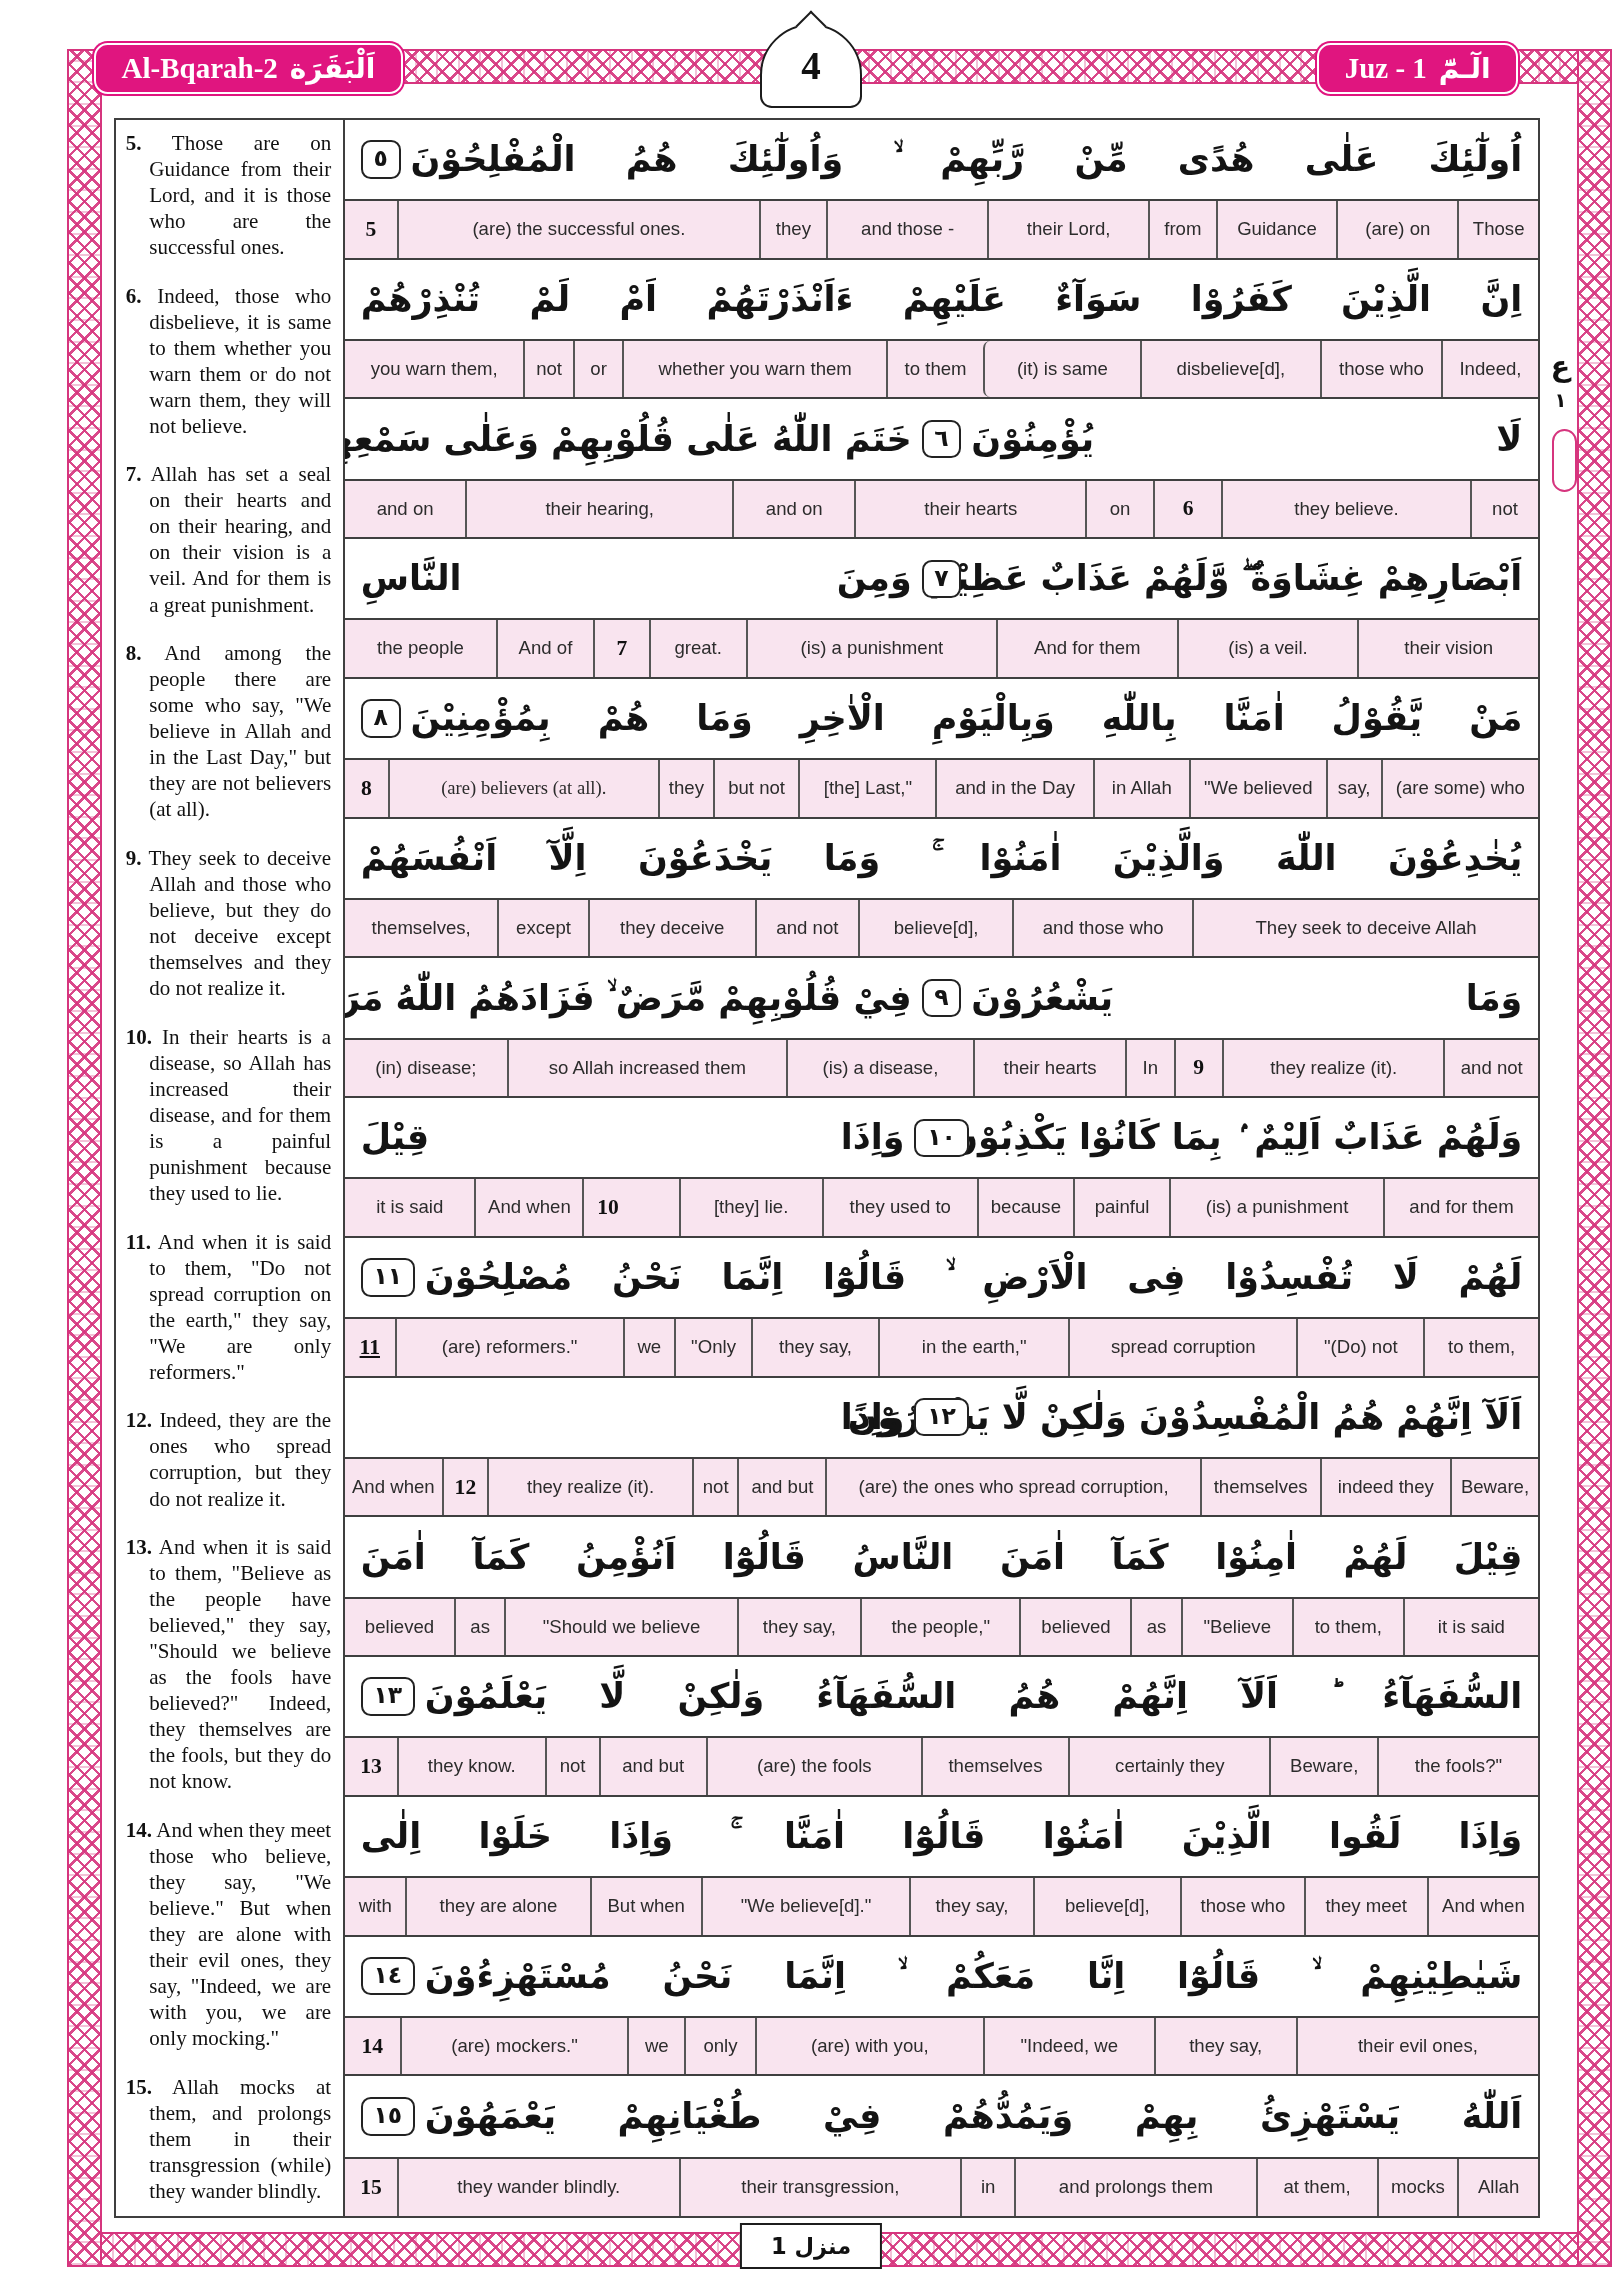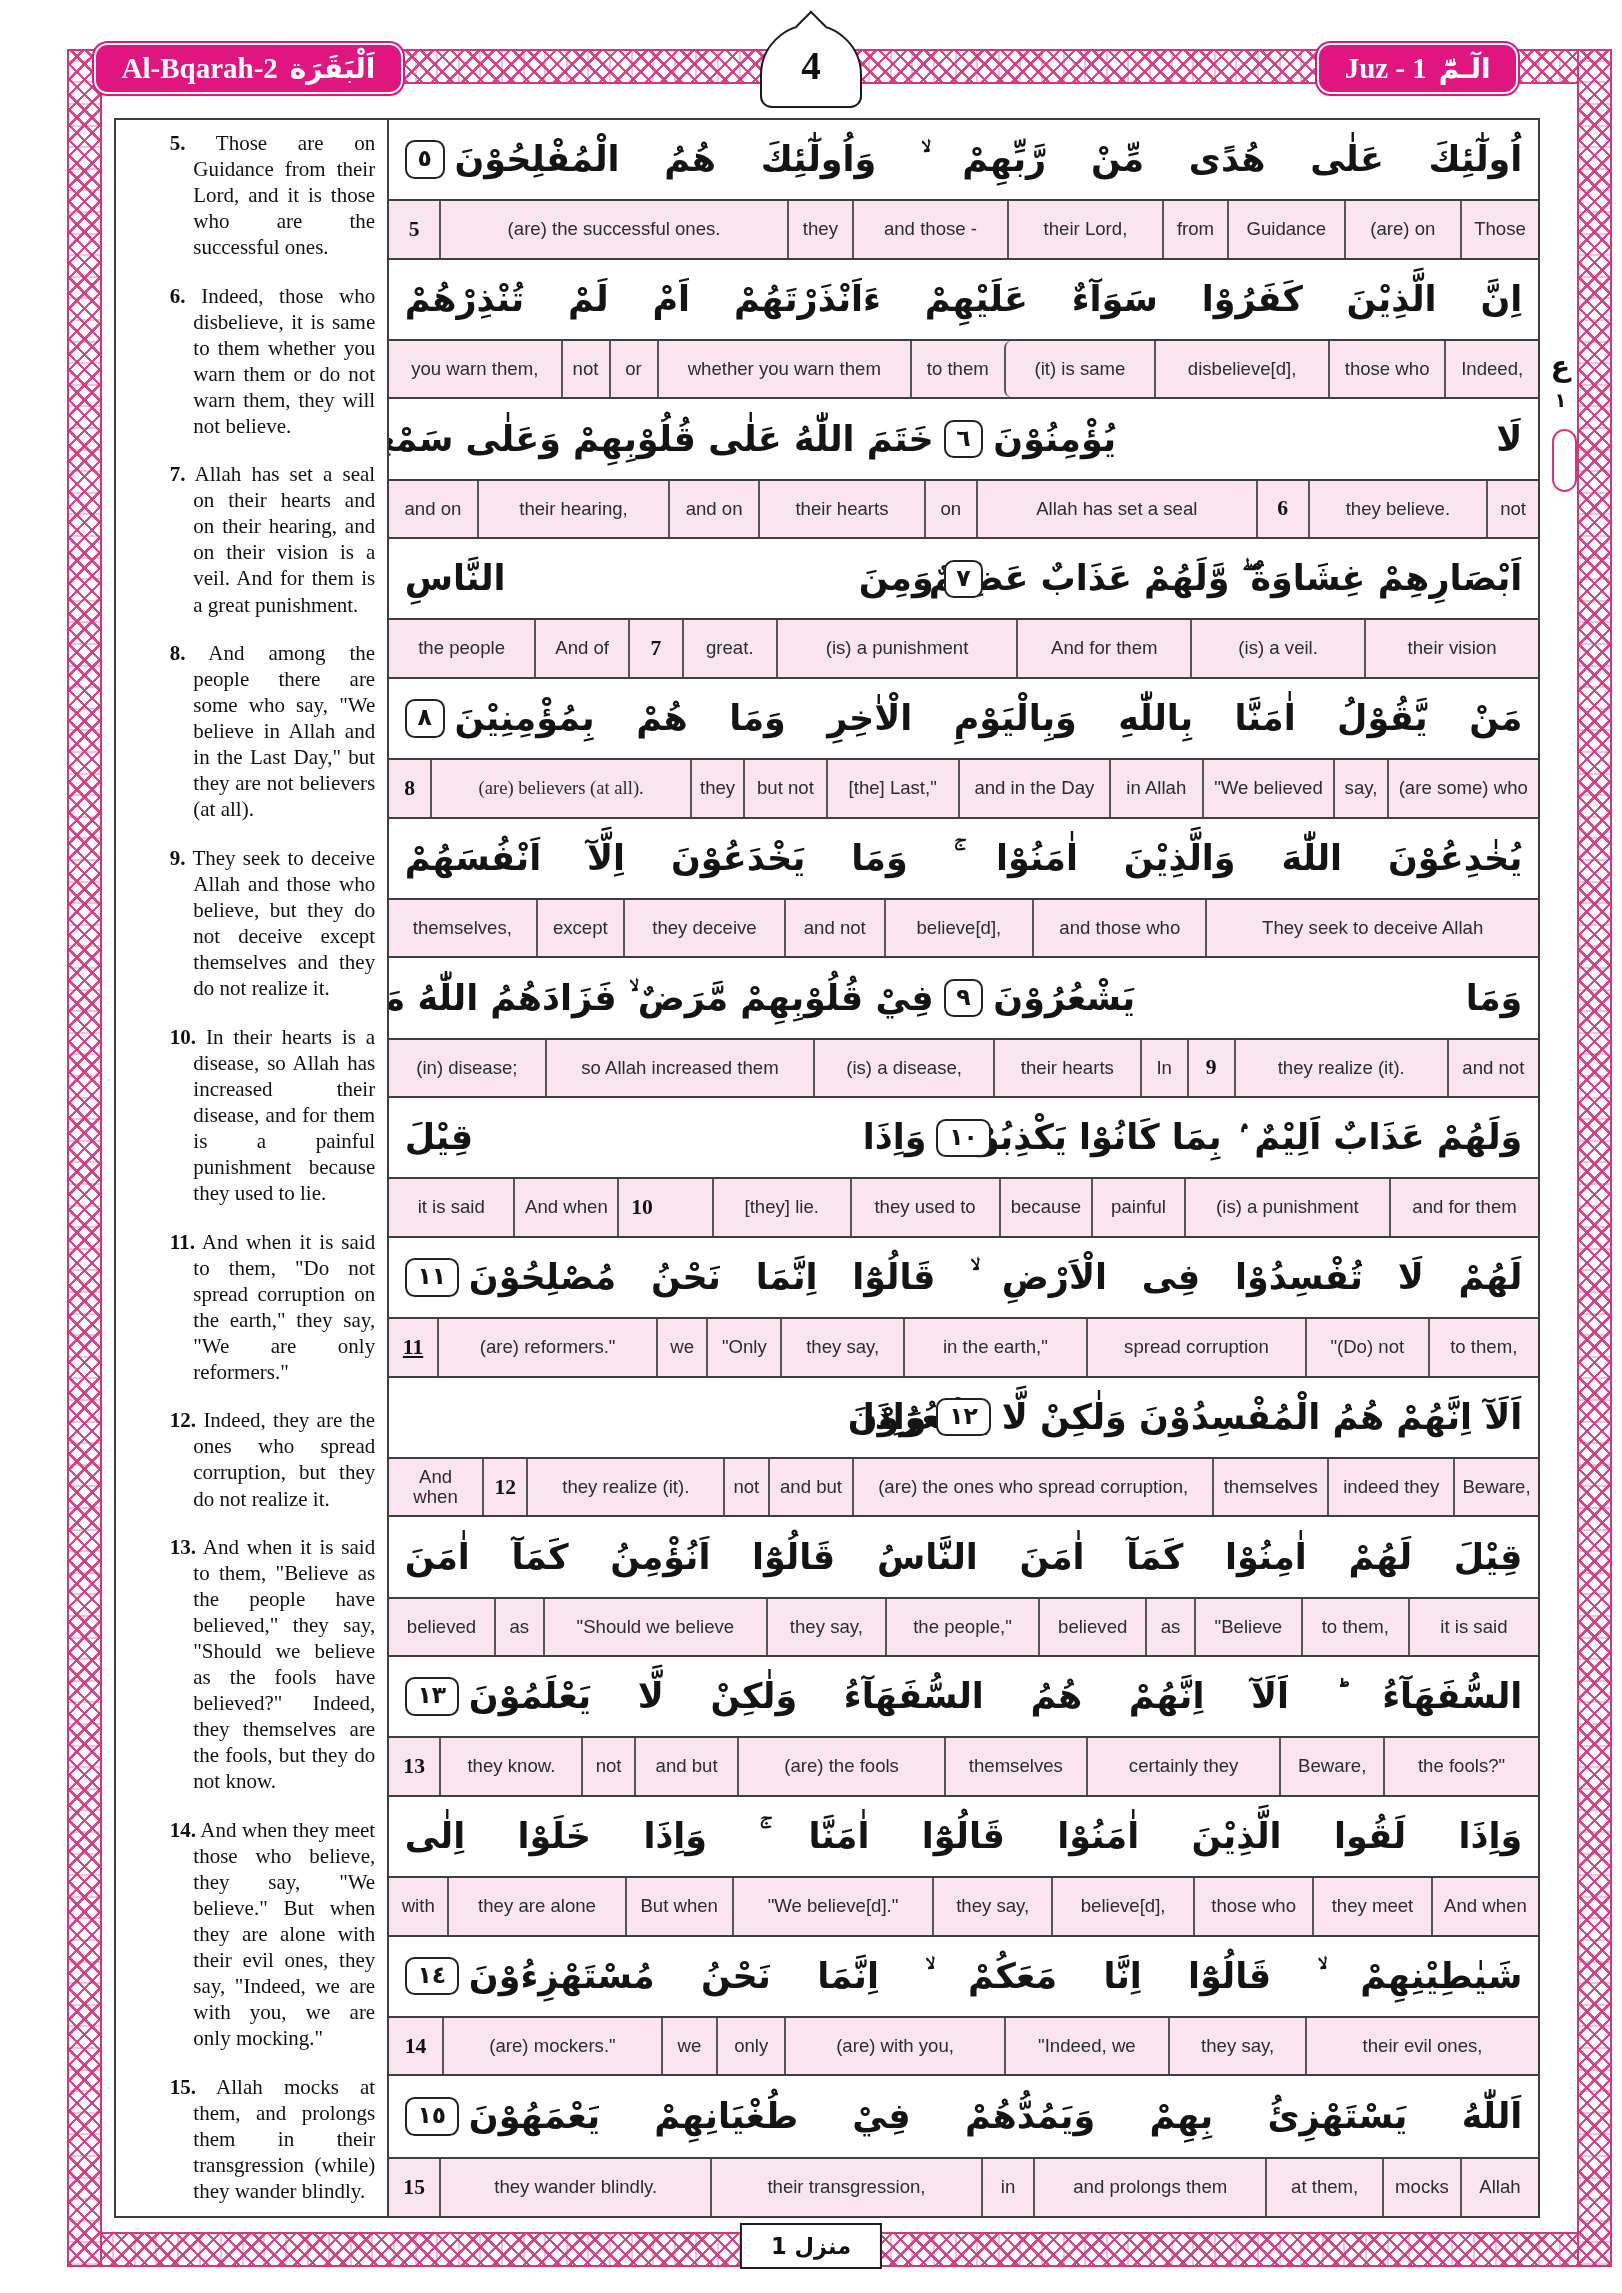--- a/index.html
+++ b/index.html
@@ -46,21 +46,21 @@
   .arch{position:absolute;top:23.5px;left:50%;transform:translateX(-50%);
     width:102px;height:84px;background:#fff;border:2.9px solid #1c1c1c;
     border-radius:51px 51px 11.8px 11.8px;display:flex;align-items:center;justify-content:center;
     font:bold 39px "Liberation Serif",serif;color:#111;z-index:4;}
   .arch::before{content:"";position:absolute;top:-10.8px;left:50%;
     transform:translateX(-50%) rotate(45deg);width:19.6px;height:19.6px;background:#fff;
     border-left:2.9px solid #1c1c1c;border-top:2.9px solid #1c1c1c;}
 
   
   .content{position:absolute;left:114px;right:82px;top:118px;bottom:76px;
-    border:2.5px solid var(--line-dark);display:flex;background:#fff;padding-left:44px;}
+    border:2.5px solid var(--line-dark);display:flex;background:#fff;}
   .left-col{width:229px;border-right:2.5px solid var(--line-dark);
     padding:9.8px 11.8px 11.8px 9.8px;display:flex;flex-direction:column;
     justify-content:space-between;}
   .verse{font:21px "Liberation Serif",serif;line-height:1.24;color:#111;
     text-align:justify;padding-left:23.5px;text-indent:-23.5px;margin:0;}
   .verse b{font-weight:bold;}
   .main-col{flex:1;display:flex;flex-direction:column;min-width:0;}
 
   .pair{flex:1;display:flex;flex-direction:column;min-height:0;}
   .arabic-line{flex:14;display:flex;align-items:center;padding:0 15.7px;min-height:0;overflow:hidden;}
@@ -170,21 +170,20 @@
               <span class="vnum">٦</span>
               <span class="seg">خَتَمَ اللّٰهُ عَلٰى قُلُوْبِهِمْ وَعَلٰى سَمْعِهِمْ ؕ وَعَلٰى</span>
             </div>
           </div>
           <div class="cells">
             <div class="cell" style="flex-grow: 6;">and on</div>
             <div class="cell" style="flex-grow: 14;">their hearing,</div>
             <div class="cell" style="flex-grow: 6;">and on</div>
             <div class="cell" style="flex-grow: 12;">their hearts</div>
             <div class="cell" style="flex-grow: 3;">on</div>
-            <div class="cell" style="flex-grow: 21;">Allah  has set a seal</div>
             <div class="cell num" style="flex-grow: 3;">6</div>
             <div class="cell" style="flex-grow: 13;">they believe.</div>
             <div class="cell" style="flex-grow: 3;">not</div>
           </div>
         </div>
         <div class="pair">
           <div class="arabic-line">
             <div class="artext">
               <span class="seg">اَبْصَارِهِمْ غِشَاوَةٌ ۖ وَّلَهُمْ عَذَابٌ عَظِيْمٌ</span>
               <span class="vnum">٧</span>

